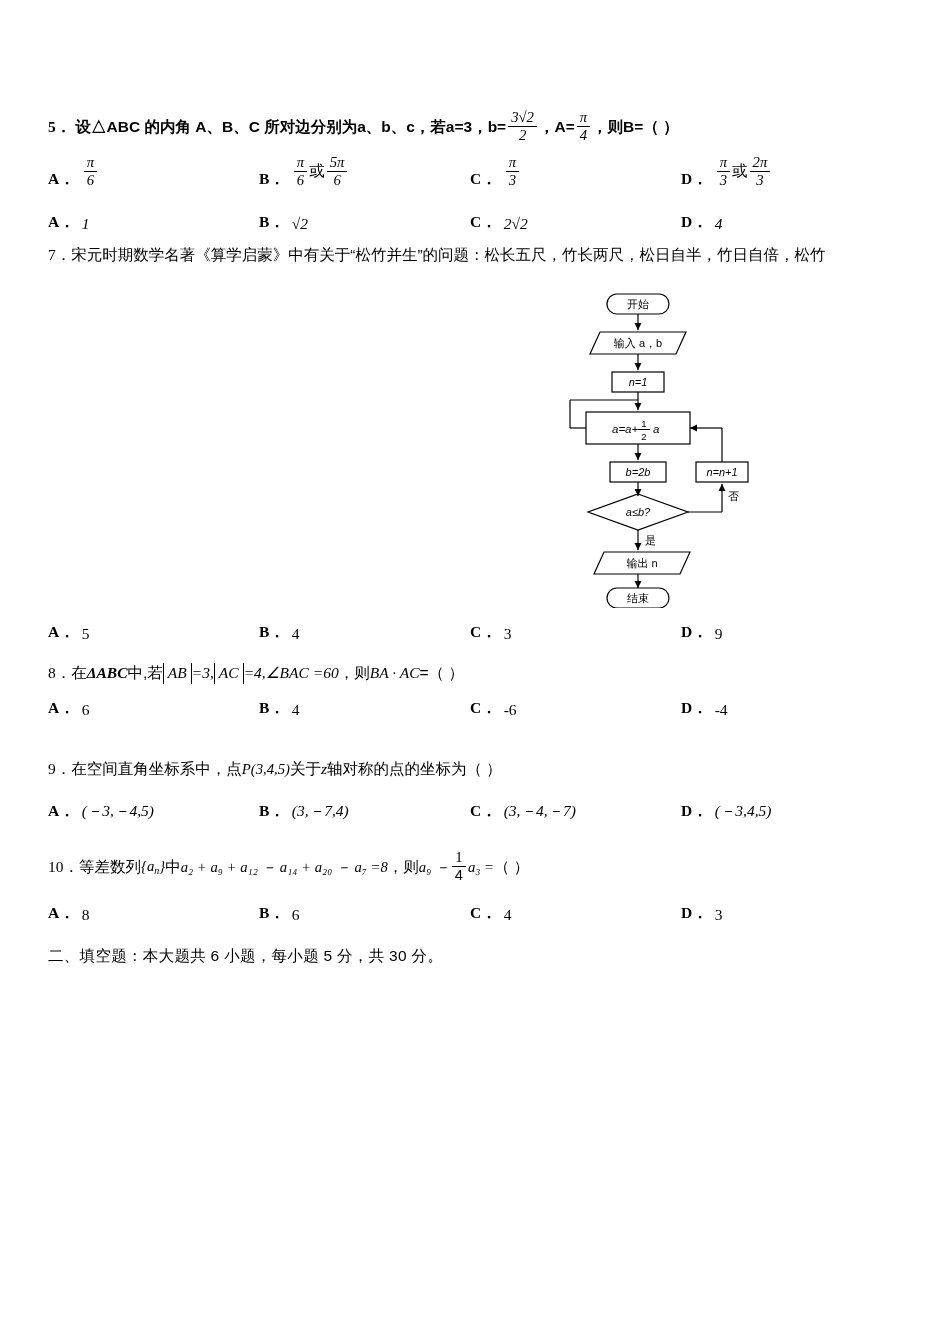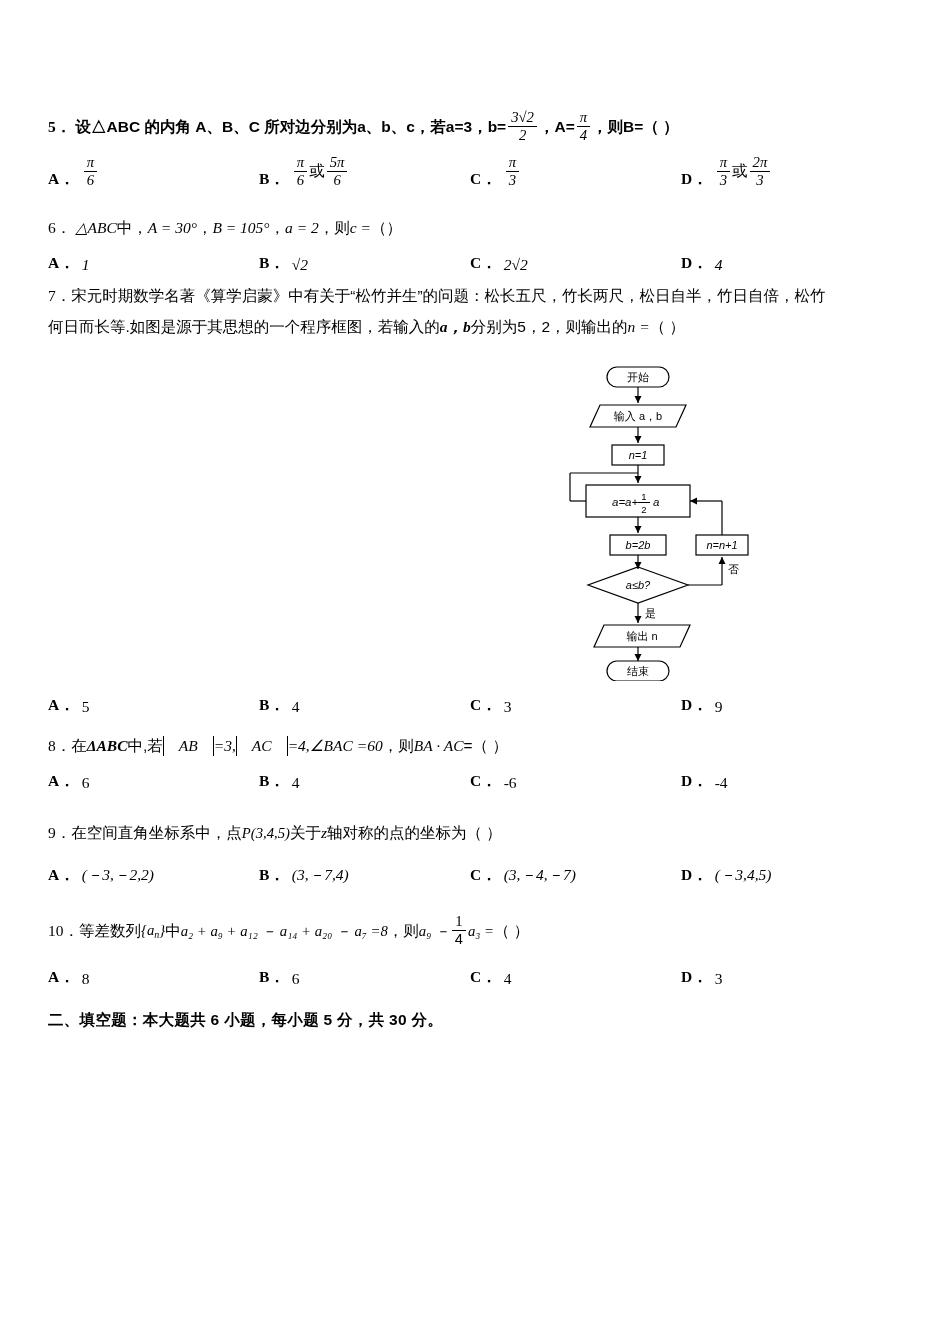--- a/index.html
+++ b/index.html
@@ -80,35 +80,34 @@
   .frac .den {
     display: block;
     padding: 0 3px;
   }
   .it { font-style: italic; font-family: "Liberation Serif", serif; }
   .sub { font-size: 0.68em; vertical-align: -0.28em; font-style: italic;}
   .absbar {
     display: inline-block;
     border-left: 1.1px solid #000;
     border-right: 1.1px solid #000;
-    padding: 0 15px;
+    padding: 0 4px;
     font-style: italic;
     font-family: "Liberation Serif", serif;
     line-height: 1.3;
   }
   .flow {
     margin: 18px 0 10px 10px;
     text-align: right;
   }
   .sec-title {
     font-size: 15.5px;
     font-family: "Liberation Sans", sans-serif;
     margin-top: 22px;
     letter-spacing: 0.3px;
-    font-weight: bold;
   }
   .q7-text {
     font-size: 15.5px;
     line-height: 2.05;
     font-family: "Liberation Sans", sans-serif;
     text-align: justify;
   }
 </style>
 </head>
 <body>
@@ -135,24 +134,20 @@
           <span class="val"><span class="frac"><span class="num it">π</span><span class="den it">3</span></span></span>
         </div>
         <div class="opt">
           <span class="lab">D．</span>
           <span class="val"><span class="frac"><span class="num it">π</span><span class="den it">3</span></span><span>或</span><span class="frac"><span class="num it">2π</span><span class="den it">3</span></span></span>
         </div>
       </div>
     </div>
 
     <div class="q" style="margin-top:22px;">
-      <div class="q-line">
-        <span class="q-num">6．</span>
-        <span class="serif-it">△ABC</span><span>中，</span><span class="serif-it">A = 30°</span><span>，</span><span class="serif-it">B = 105°</span><span>，</span><span class="serif-it">a = 2</span><span>，则</span><span class="serif-it">c =</span><span>（）</span>
-      </div>
       <div class="opts">
         <div class="opt">
           <span class="lab">A．</span>
           <span class="val serif-it">1</span>
         </div>
         <div class="opt">
           <span class="lab">B．</span>
           <span class="val serif-it">√2</span>
         </div>
         <div class="opt">
@@ -162,23 +157,20 @@
         <div class="opt">
           <span class="lab">D．</span>
           <span class="val serif-it">4</span>
         </div>
       </div>
     </div>
 
     <div class="q" style="">
       <div class="q7-text">
         <span class="q-num">7．</span><span>宋元时期数学名著《算学启蒙》中有关于“松竹并生”的问题：松长五尺，竹长两尺，松日自半，竹日自倍，松竹</span>
-      </div>
-      <div class="q7-text">
-        <span>何日而长等.如图是源于其思想的一个程序框图，若输入的</span><span class="serif-it bold">a，b</span><span>分别为5，2，则输出的</span><span class="serif-it">n =</span><span>（   ）</span>
       </div>
 
       <div class="flow">
         <svg width="340" height="320" viewBox="0 0 340 320">
           <defs>
             <marker id="arw" markerWidth="8" markerHeight="8" refX="6" refY="3" orient="auto">
               <path d="M0,0 L6,3 L0,6 z" fill="#000"></path>
             </marker>
           </defs>
           <g fill="none" stroke="#000" stroke-width="1.2" font-family="Liberation Sans, sans-serif" font-size="11">
@@ -274,28 +266,28 @@
           <span class="lab">C．</span>
           <span class="val">-6</span>
         </div>
         <div class="opt">
           <span class="lab">D．</span>
           <span class="val">-4</span>
         </div>
       </div>
     </div>
 
-    <div class="q" style="margin-top:25px;">
+    <div class="q" style="margin-top:34px;">
       <div class="q-line">
         <span class="q-num">9．</span><span>在空间直角坐标系中，点</span><span class="serif-it" style="font-size:0.95em;">P(3,4,5)</span><span>关于</span><span class="serif-it">z</span><span>轴对称的点的坐标为（    ）</span>
       </div>
       <div class="opts" style="margin-top:16px;">
         <div class="opt">
           <span class="lab">A．</span>
-          <span class="val serif-it">(－3,－2,2)</span>
+          <span class="val serif-it">(－3,－4,5)</span>
         </div>
         <div class="opt">
           <span class="lab">B．</span>
           <span class="val serif-it">(3,－7,4)</span>
         </div>
         <div class="opt">
           <span class="lab">C．</span>
           <span class="val serif-it">(3,－4,－7)</span>
         </div>
         <div class="opt">

